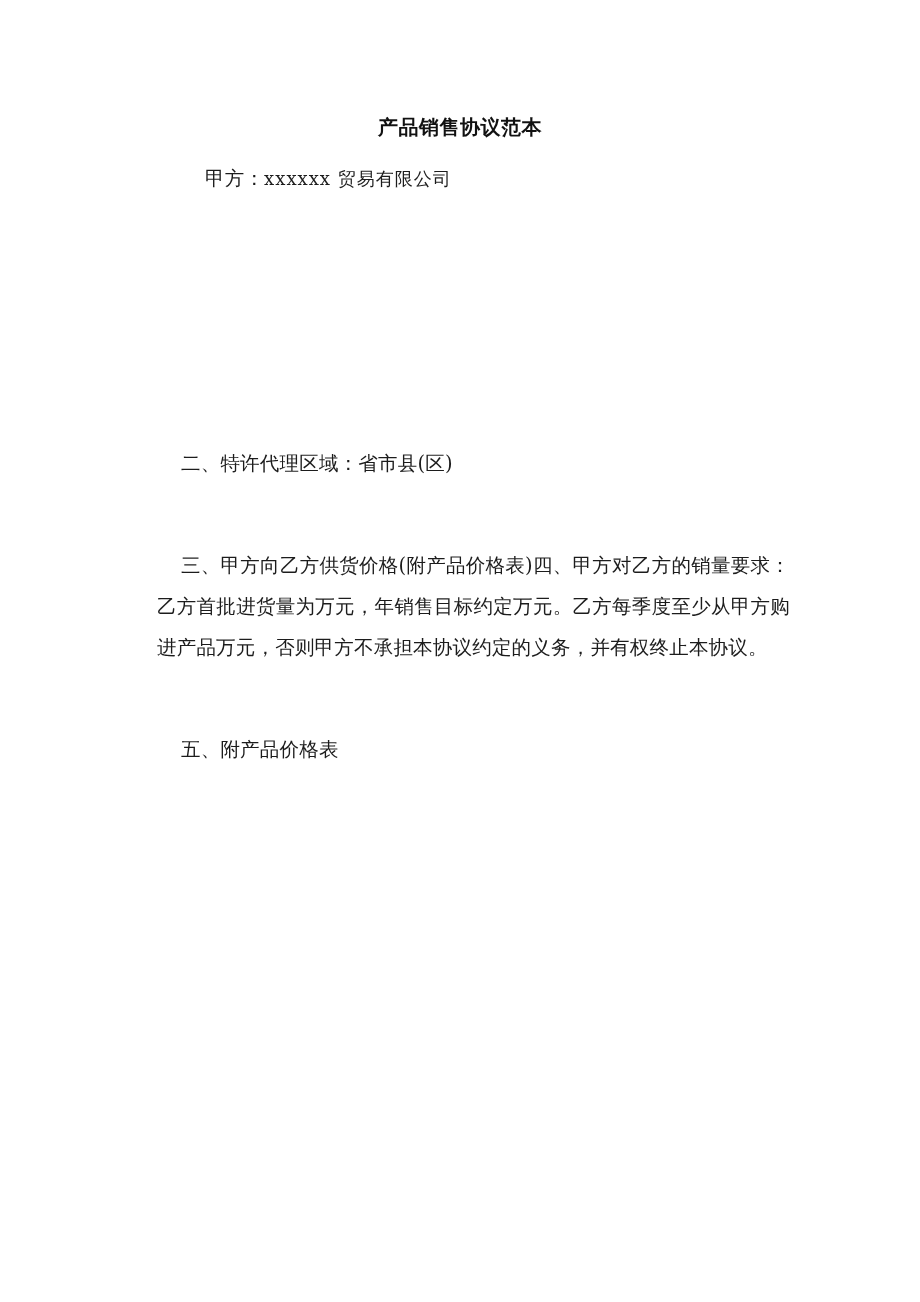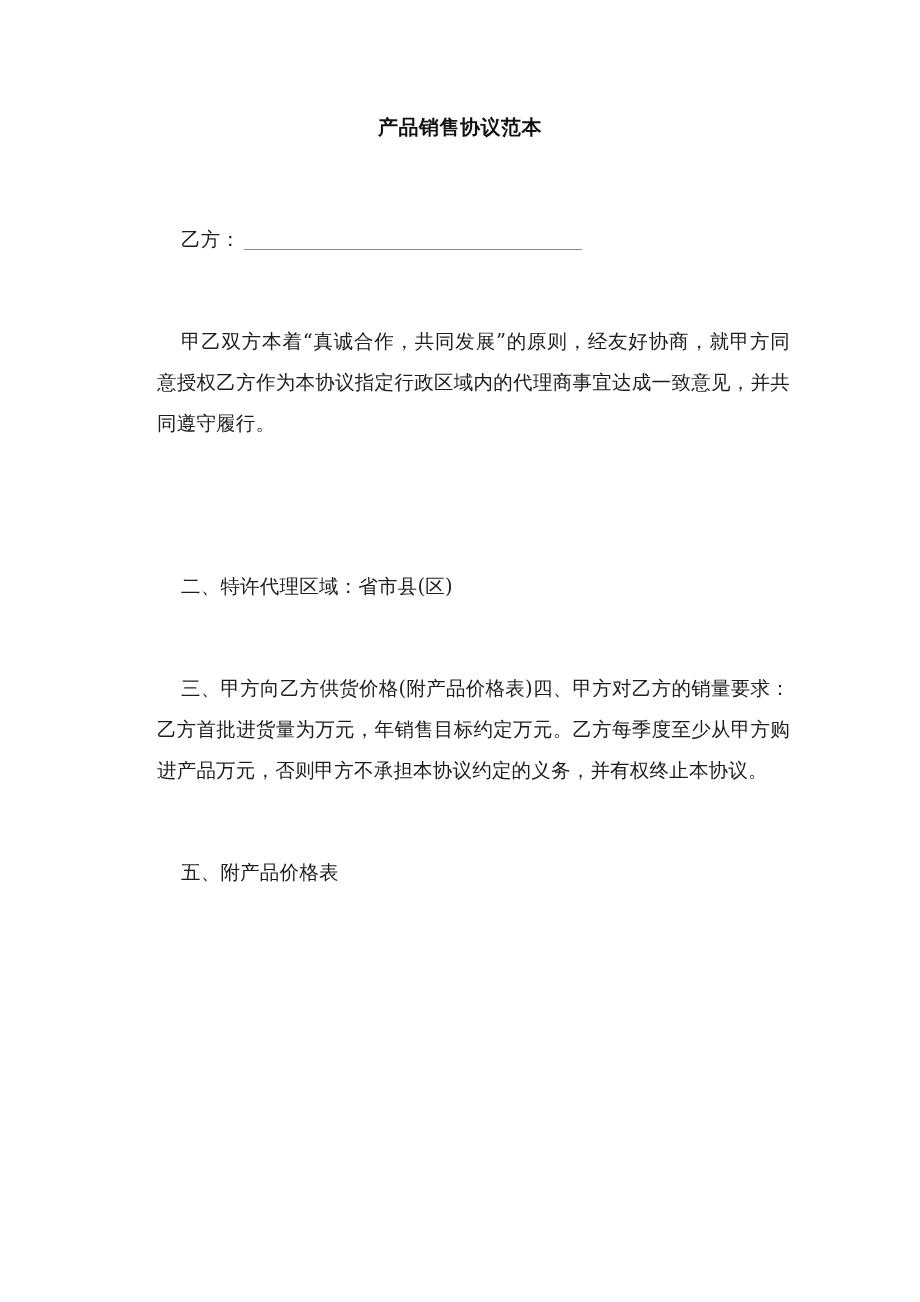--- a/index.html
+++ b/index.html
@@ -84,32 +84,31 @@
 </style>
 </head>
 <body>
 
 <div class="page">
 
   <div class="doc-title">产品销售协议范本</div>
 
   <div class="doc-body" style="top:158px;">
 
-
-    <div class="blank-line"></div>
-    <div class="half-line"></div>
-
-    <div class="para indent-1">
-      <span>乙方：</span><span class="fill-blank"></span>
+    <div class="para indent-2">
+      <span>甲方：</span><span class="latin">xxxxxx 贸易有限公司</span>
     </div>
 
     <div class="blank-line"></div>
     <div class="half-line"></div>
 
-    <div class="para indent-1">甲乙双方本着“真诚合作，共同发展”的原则，经友好协商，就甲方同意授权乙方作为本协议指定行政区域内的代理商事宜达成一致意见，并共同遵守履行。</div>
+
+    <div class="blank-line"></div>
+    <div class="half-line"></div>
+
 
     <div class="blank-line"></div>
     <div class="half-line"></div>
 
 
     <div class="blank-line"></div>
     <div class="half-line"></div>
 
     <div class="para indent-1">
       <span>二、</span><span>特许代理区域：省市县(区)</span>

